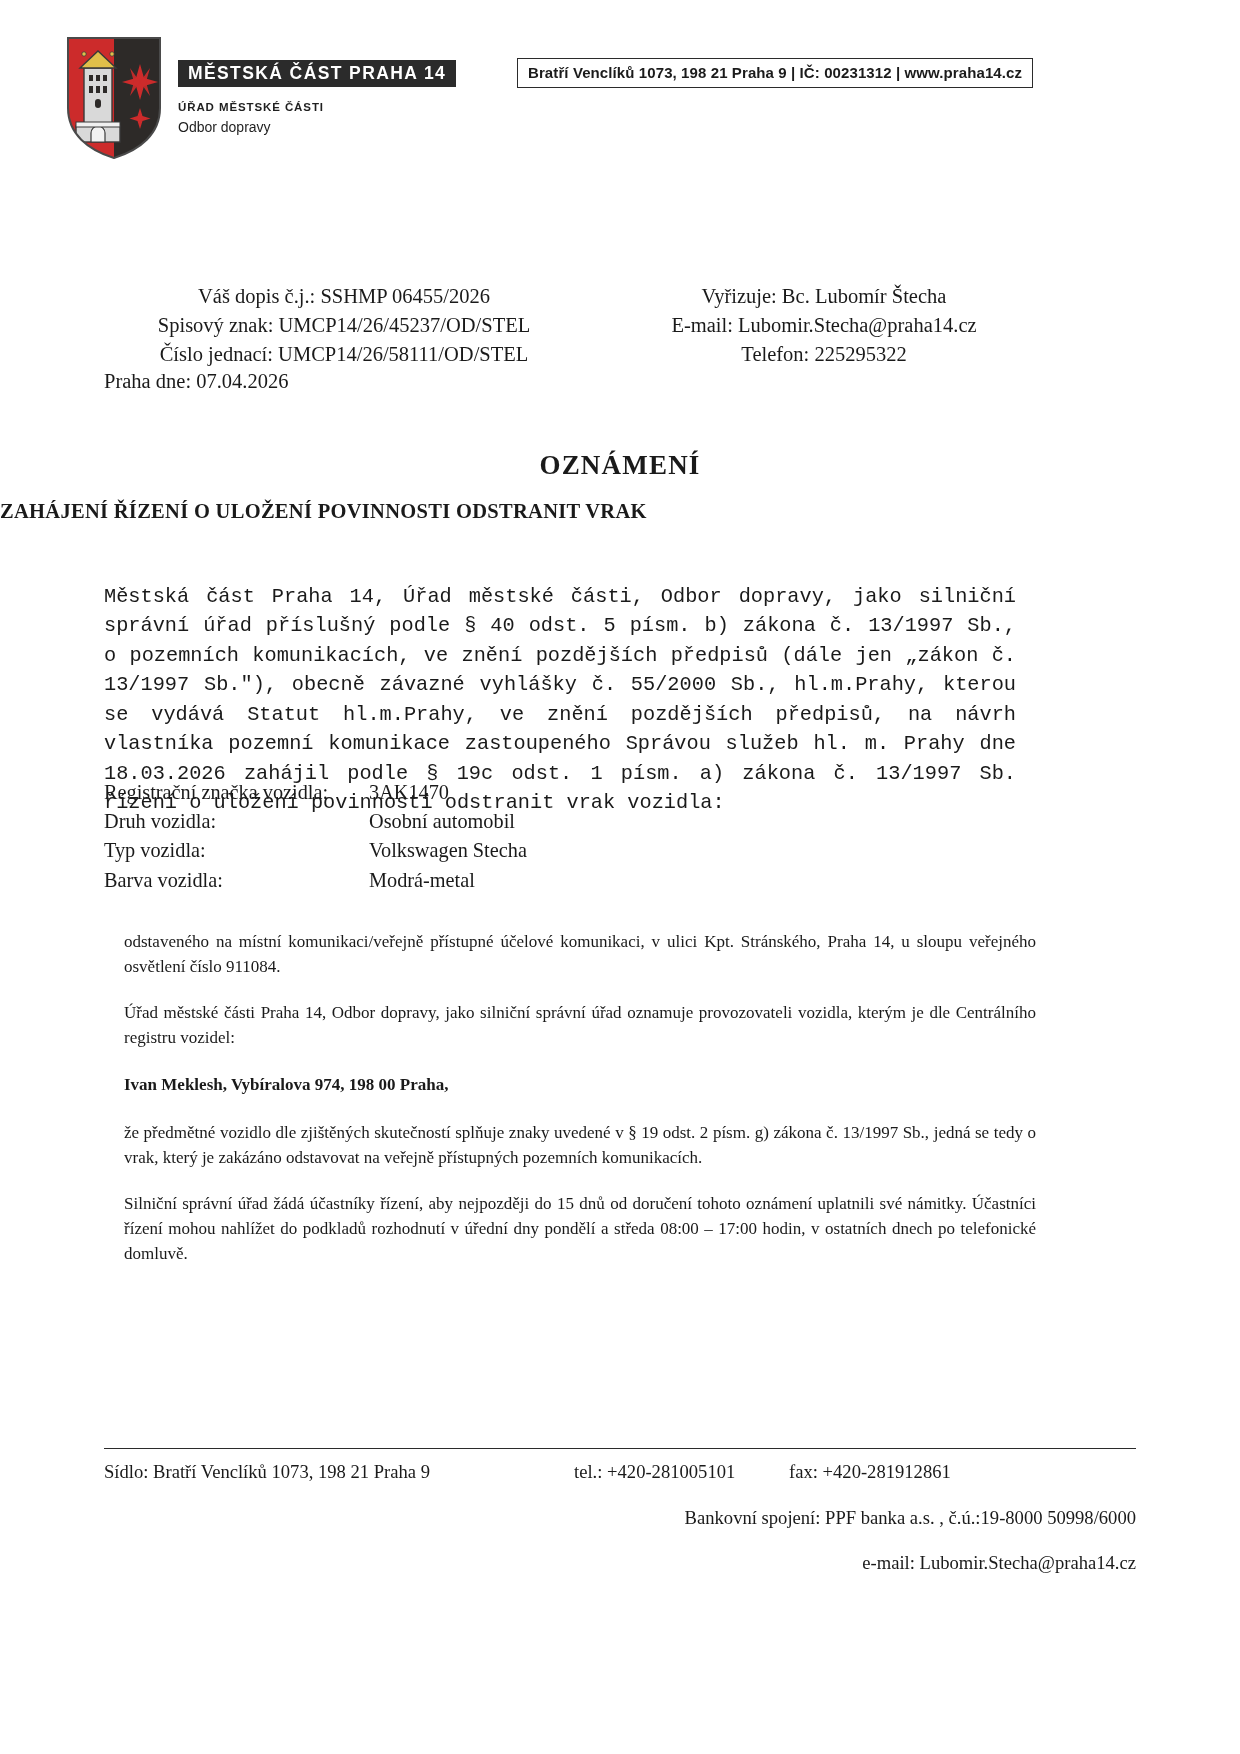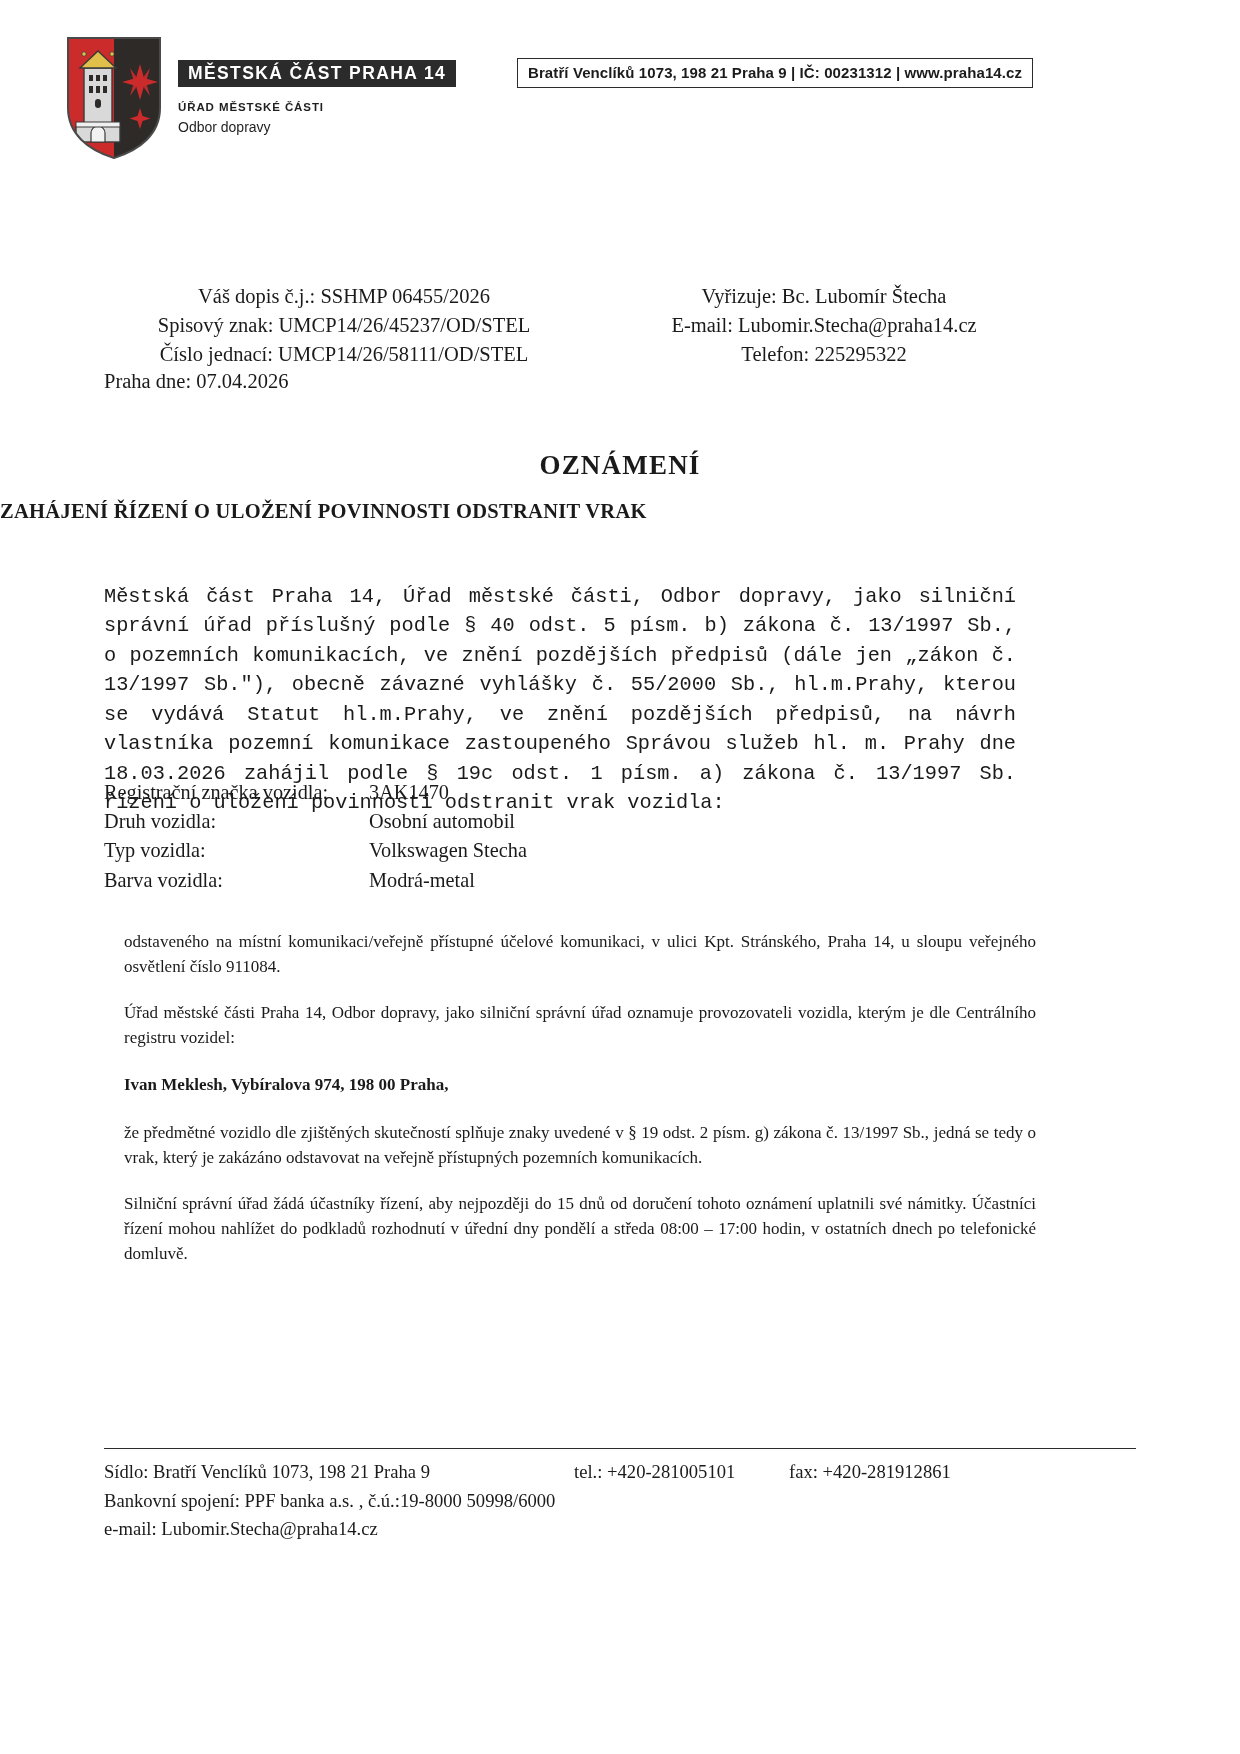--- a/index.html
+++ b/index.html
@@ -135,21 +135,21 @@
   }
   .footer{
     position:absolute;left:104px;top:1458px;width:1032px;
     font-size:18.6px;
     line-height:1.48;
   }
   .footer-row1{display:flex;align-items:baseline;}
   .f-sidlo{width:470px;}
   .f-tel{width:215px;}
   .f-fax{flex:1;}
-  .footer-sub{margin-top:1px;}
+  .footer-sub{margin-top:18px;text-align:right;}
 </style>
 </head>
 <body>
 
 <div class="page">
 
   <div class="header">
 
     <div class="crest">
       <svg viewBox="0 0 104 126" xmlns="http://www.w3.org/2000/svg">

